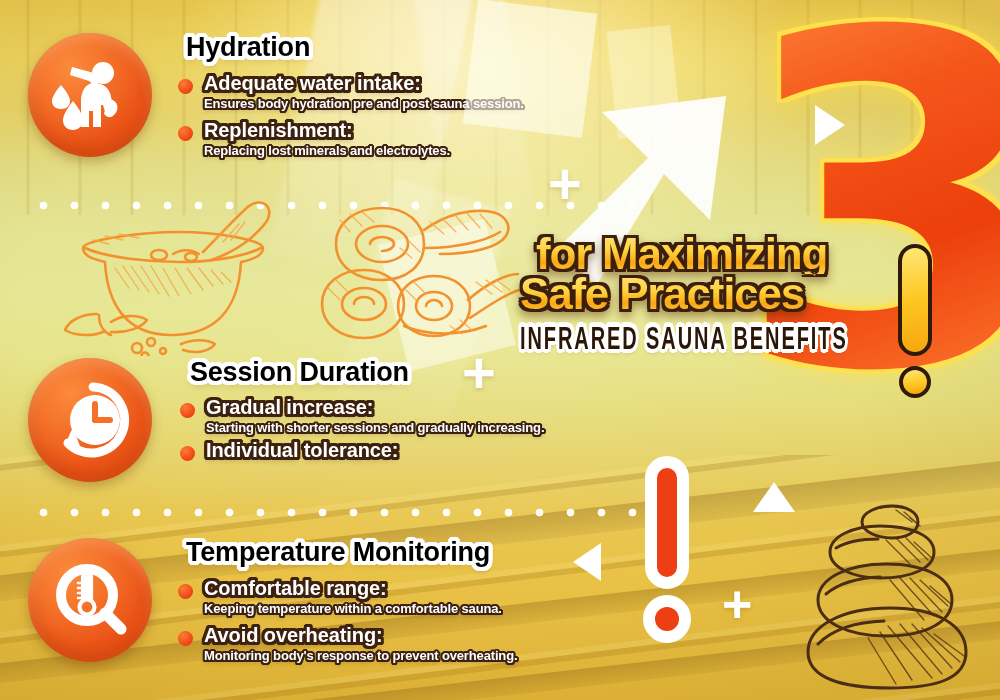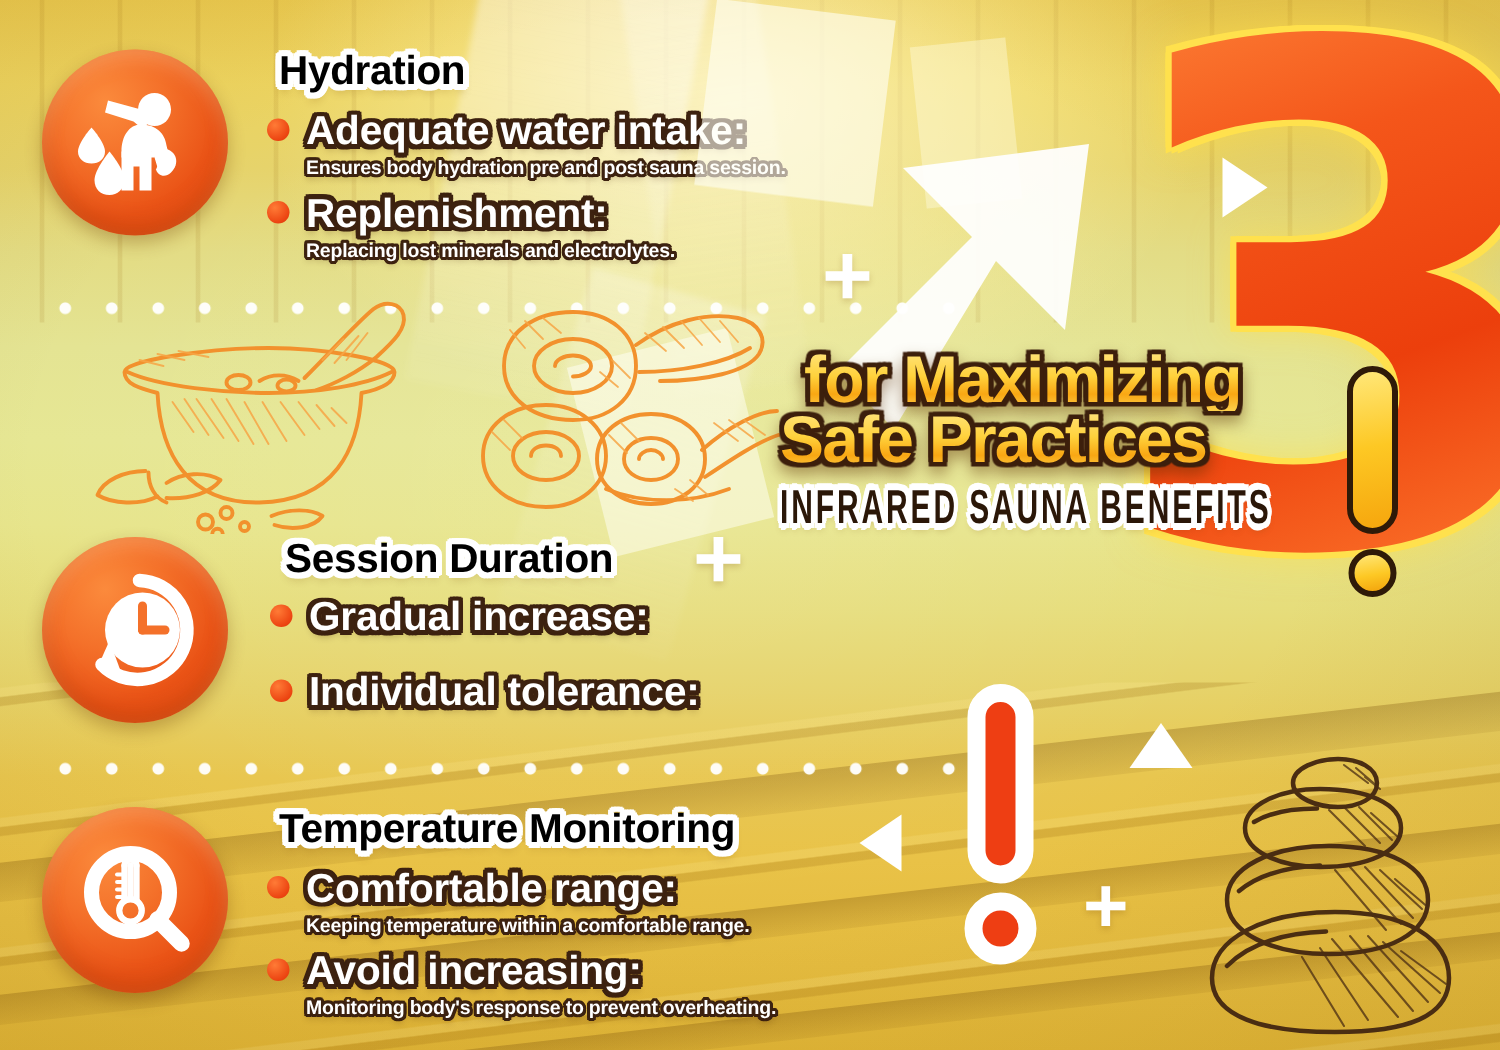--- a/index.html
+++ b/index.html
@@ -120,21 +120,21 @@
 
   .bullets { position:absolute; }
   .bullet-row { position:relative; margin-bottom: 2px; }
   .dot {
     position:absolute; left:0; top:7px;
     width:15px; height:15px; border-radius:50%;
     background: radial-gradient(circle at 35% 30%, #ff7b36, #ec4411 70%, #d93a0a);
   }
   .b-head {
     margin-left: 26px;
-    font-size: 27px;
+    font-size: 20px;
     font-weight: 800;
     color:#ffffff;
     letter-spacing:-0.1px;
     white-space:nowrap;
     text-shadow:
       -2px -2px 0 #3d2210, 2px -2px 0 #3d2210, -2px 2px 0 #3d2210, 2px 2px 0 #3d2210,
       -2px 0 0 #3d2210, 2px 0 0 #3d2210, 0 -2px 0 #3d2210, 0 2px 0 #3d2210,
       -3px 0 0 #3d2210, 3px 0 0 #3d2210, 0 -3px 0 #3d2210, 0 3px 0 #3d2210,
       -3px -2px 0 #3d2210, 3px -2px 0 #3d2210, -3px 2px 0 #3d2210, 3px 2px 0 #3d2210,
       -2px -3px 0 #3d2210, 2px -3px 0 #3d2210, -2px 3px 0 #3d2210, 2px 3px 0 #3d2210,
@@ -466,22 +466,23 @@
           <path d="M48 43 L63 43"></path>
         </g>
         <path d="M26 50 L18 68 L34 72 Z" fill="#ffffff"></path>
       </svg>
     </div>
     <div class="sec-title" style="left:190px; top:357px;">Session Duration</div>
     <div class="bullets" style="left:180px; top:396px; width:470px;">
       <div class="bullet-row">
         <span class="dot"></span>
         <div class="b-head">Gradual increase:</div>
+        <div class="b-sub">Starting with shorter sessions and gradually increasing.</div>
       </div>
-      <div class="bullet-row" style="margin-top:19px;">
+      <div class="bullet-row" style="margin-top:4px;">
         <span class="dot"></span>
         <div class="b-head">Individual tolerance:</div>
       </div>
     </div>
   </div>
 
   <div class="section">
     <div class="badge" style="left:28px; top:538px;">
       <svg width="86" height="86" viewBox="0 0 86 86">
         <circle cx="40" cy="38" r="26" fill="none" stroke="#ffffff" stroke-width="10"></circle>
@@ -499,23 +500,23 @@
           <path d="M31 36 L35 36"></path>
             <path d="M31 41 L35 41"></path>
         </g>
       </svg>
     </div>
     <div class="sec-title" style="left:186px; top:537px;">Temperature Monitoring</div>
     <div class="bullets" style="left:178px; top:577px; width:470px;">
       <div class="bullet-row">
         <span class="dot"></span>
         <div class="b-head">Comfortable range:</div>
-        <div class="b-sub">Keeping temperature within a comfortable range.</div>
+        <div class="b-sub">Keeping temperature within a comfortable sauna.</div>
       </div>
       <div class="bullet-row" style="margin-top:8px;">
         <span class="dot"></span>
-        <div class="b-head">Avoid increasing:</div>
+        <div class="b-head">Avoid overheating:</div>
         <div class="b-sub">Monitoring body's response to prevent overheating.</div>
       </div>
     </div>
   </div>
 
 </div>
 
 </body></html>

